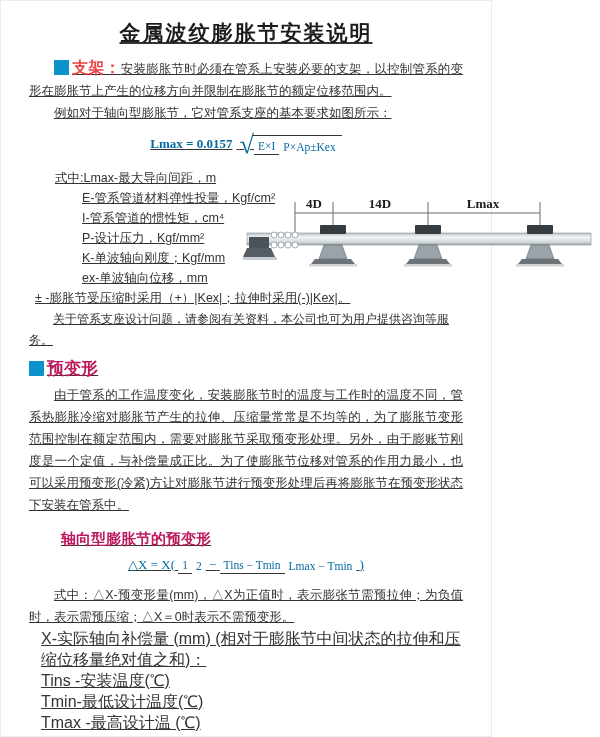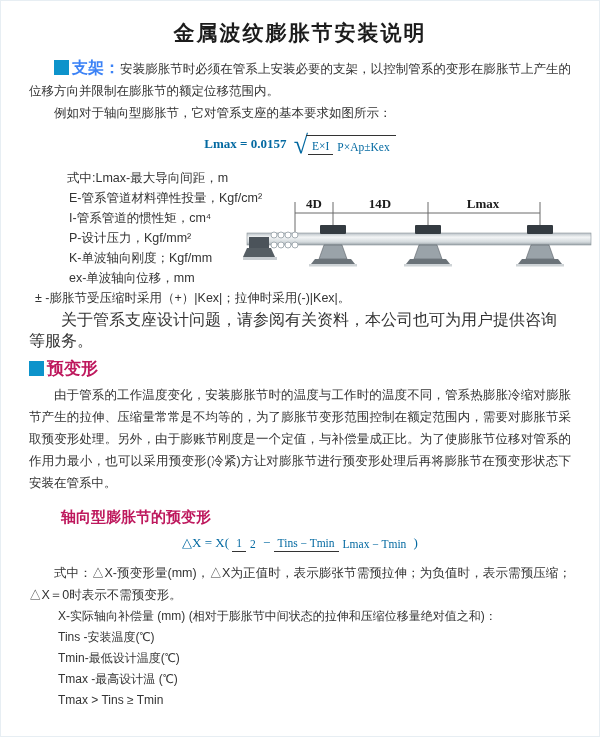--- a/index.html
+++ b/index.html
@@ -1,38 +1,38 @@
 <!DOCTYPE html>
 <html><head>
 <meta charset="utf-8">
 <style>
   html,body{margin:0;padding:0;background:#ffffff;}
   body{width:600px;height:737px;overflow:hidden;font-family:"Liberation Sans",sans-serif;color:#333;}
-  .page{position:relative;width:600px;height:737px;background:#fff;border:1px solid #e7eef3;box-sizing:border-box;padding:10px 28px 0 28px;}
+  .page{position:relative;width:492px;height:737px;background:#fff;border:1px solid #e7eef3;box-sizing:border-box;padding:10px 28px 0 28px;text-decoration:underline;}
   .title{text-align:center;font-size:21px;font-weight:bold;color:#1c1c1c;letter-spacing:2px;margin:8px 0 10px 0;}
   p{margin:0;font-size:12.5px;line-height:22px;text-align:justify;}
   .indent{text-indent:2em;}
   .sec-square{display:inline-block;width:15px;height:15px;background:#0d93cb;margin-right:3px;vertical-align:-2px;}
-  .inline-head{color:#3b82f6;font-size:16px;font-weight:bold;}
+  .inline-head{color:#ef4444;font-size:16px;font-weight:bold;}
   .sec-header{font-size:17px;font-weight:bold;color:#be185d;margin:6px 0 4px 0;}
   .formula-row{text-align:center;margin:8px 0 10px 0;font-family:"Liberation Serif",serif;font-size:13px;color:#0369a1;}
   .formula-row .lhs{font-weight:bold;margin-right:4px;}
   .frac{display:inline-flex;flex-direction:row;align-items:center;vertical-align:middle;font-size:11.5px;line-height:1.25;}
   .frac .num{border-bottom:1px solid #333;padding:0 4px;}
   .frac .den{padding:0 4px;}
   .radical{font-size:26px;font-weight:normal;vertical-align:middle;line-height:1;margin-right:-2px;}
   .root-content{display:inline-block;border-top:1.4px solid #333;padding:2px 2px 0 2px;vertical-align:middle;}
   .vars{margin:4px 0 0 0;}
-  .vars .v-line{font-size:12.5px;line-height:20px;margin-left:38px;}
-  .vars .v-line.deep{margin-left:40px;}
+  .vars .v-line{font-size:12.5px;line-height:20px;margin-left:26px;}
+  .vars .v-line.deep{margin-left:53px;}
   .pm-line{font-size:12.5px;line-height:21px;margin-left:6px;}
-  .consult-line{font-size:16px;line-height:21px;text-indent:2em;}
+  .consult-line{font-size:12px;line-height:21px;text-indent:2em;}
   .diagram{position:absolute;left:242px;top:192px;width:352px;height:96px;}
   .subhead{font-size:15px;font-weight:bold;color:#be185d;margin:14px 0 6px 32px;}
-  .def-line{font-size:12px;line-height:21px;margin-left:29px;}
+  .def-line{font-size:16px;line-height:21px;margin-left:12px;}
 </style>
 </head>
 <body>
 
 <div class="page">
 
   <div class="title">金属波纹膨胀节安装说明</div>
 
   <p class="indent"><span class="sec-square"></span><span class="inline-head">支架：</span><span>安装膨胀节时必须在管系上安装必要的支架，以控制管系的变形在膨胀节上产生的位移方向并限制在膨胀节的额定位移范围内。</span></p>
 

